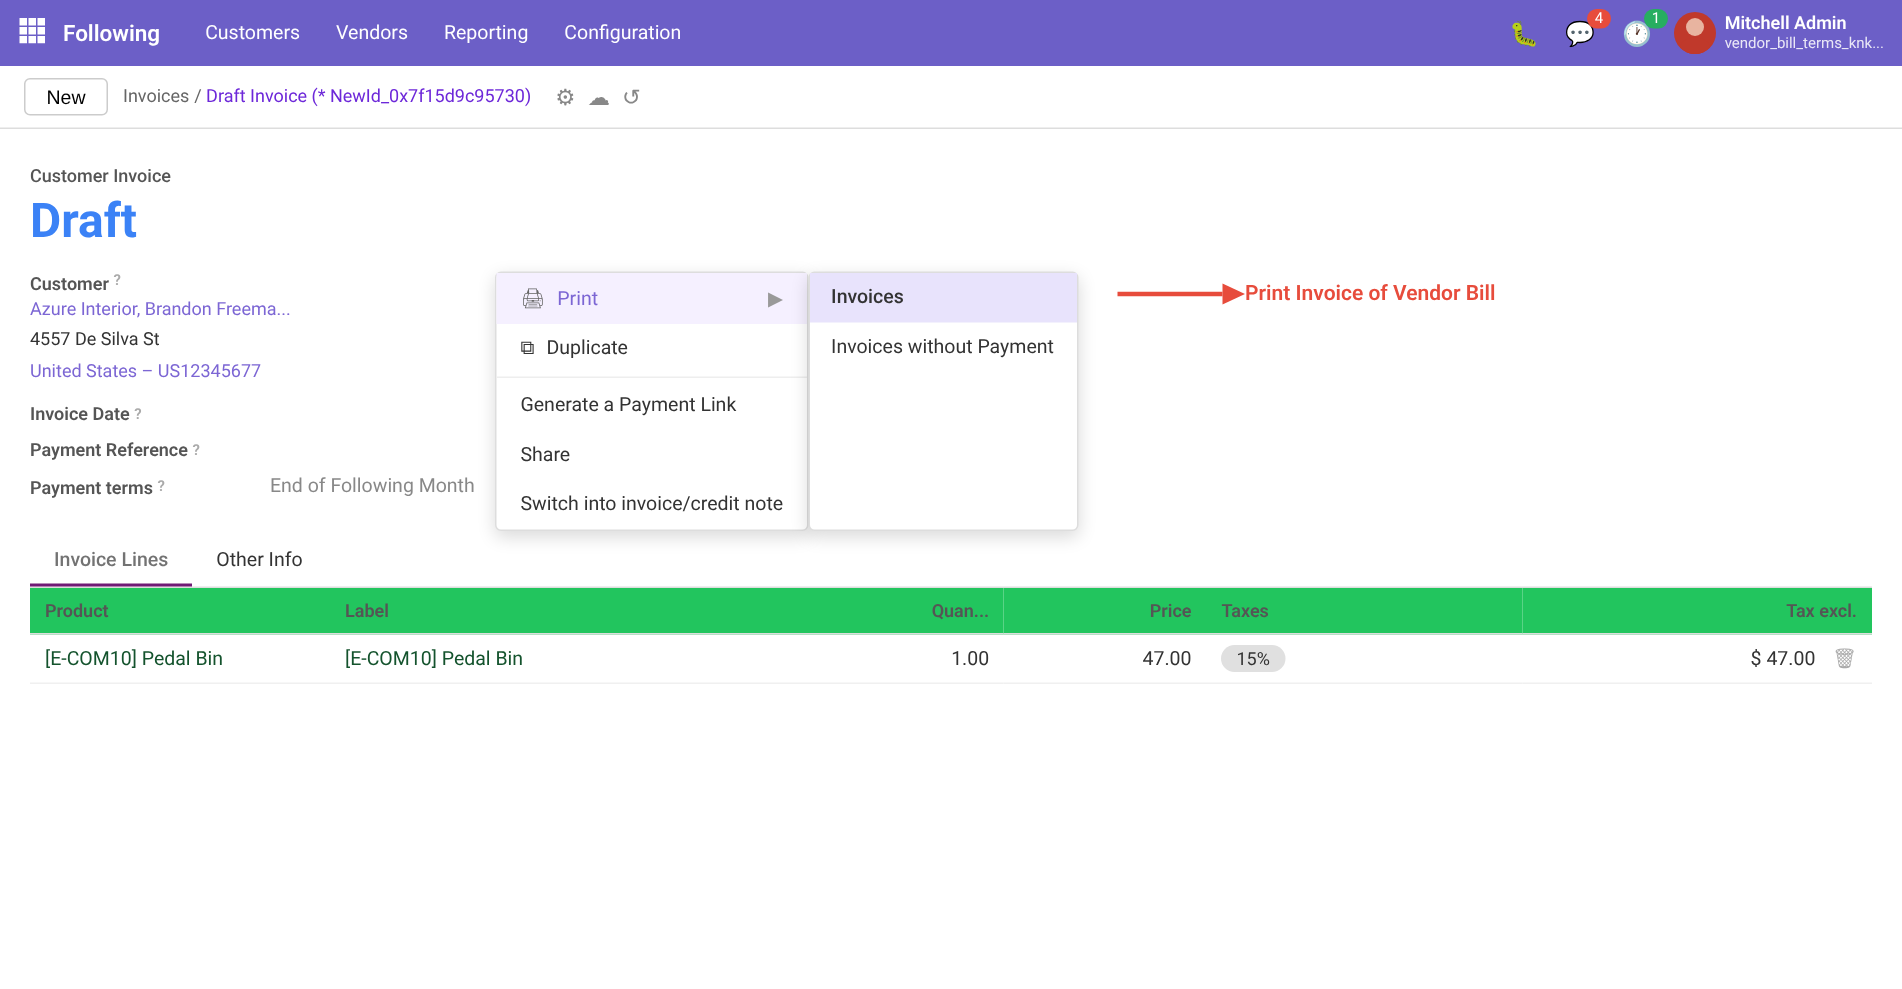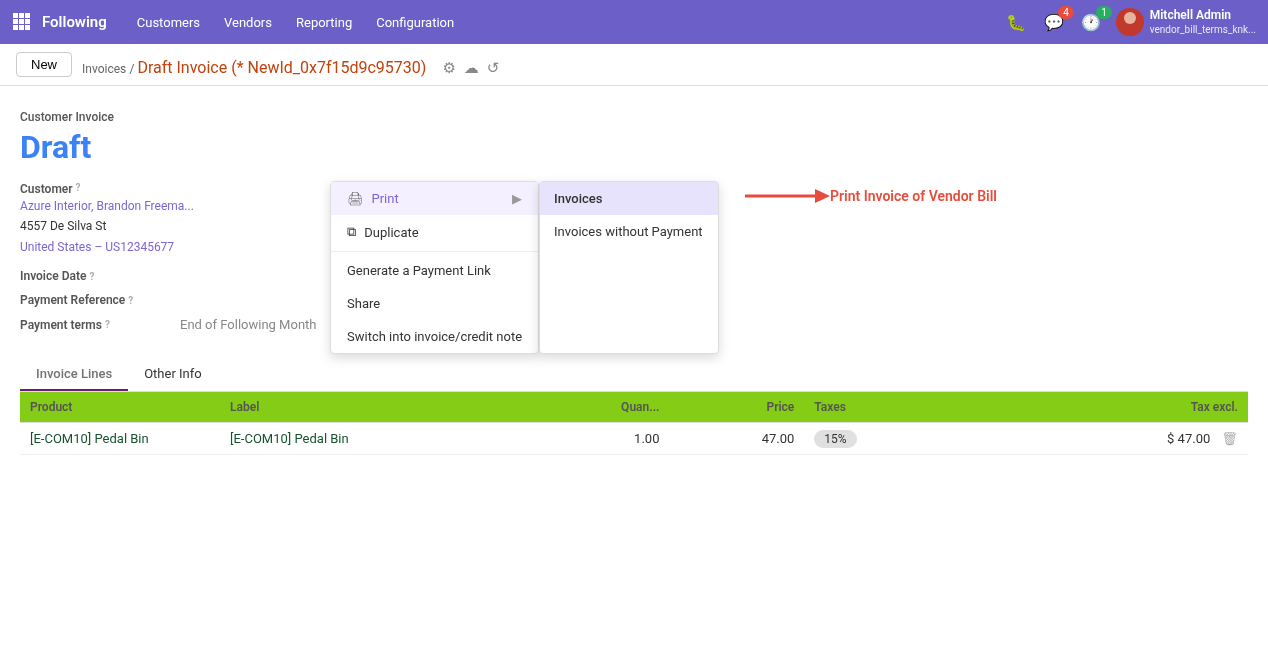--- a/index.html
+++ b/index.html
@@ -27,34 +27,34 @@
     .user-text { font-size: 12px; line-height: 1.3; }
     .user-text .name { font-weight: 600; }
     .user-text .detail { font-size: 10px; opacity: 0.85; }
 
     
     .action-bar {
       background: #fff;
       border-bottom: 1px solid #ddd;
       padding: 8px 16px;
       display: flex;
-      align-items: flex-end;
+      align-items: center;
       gap: 10px;
     }
     .btn-new {
       border: 1px solid #ccc;
       background: #fff;
       padding: 4px 14px;
       border-radius: 4px;
       cursor: pointer;
       font-size: 13px;
       font-weight: 500;
     }
     .breadcrumb { font-size: 12px; color: #666; }
-    .breadcrumb-current { font-size: 16px; color: #c2410c; }
+    .breadcrumb-current { font-size: 12px; color: #6d28d9; }
     .action-icons { display: flex; gap: 8px; align-items: center; margin-left: 6px; }
     .action-icons .ico { color: #888; cursor: pointer; font-size: 15px; }
 
     
     .main-content {
       background: #fff;
       margin: 0;
       padding: 16px 20px;
       min-height: 580px;
       position: relative;
@@ -73,21 +73,21 @@
     .right-field-label .help { color: #aaa; font-size: 10px; }
     .right-field-value { font-size: 13px; color: #888; }
 
     
     .tabs { border-bottom: 1px solid #ddd; display: flex; gap: 0; margin: 16px 0 0; }
     .tab { padding: 8px 16px; cursor: pointer; font-size: 13px; border-bottom: 2px solid transparent; }
     .tab.active { border-bottom: 2px solid #701a75; color: #737373; font-weight: 500; }
 
     
     .invoice-table { width: 100%; border-collapse: collapse; margin-top: 0; }
-    .invoice-table th { text-align: left; font-size: 12px; font-weight: 600; color: #555; padding: 8px 10px; border-bottom: 1px solid #ddd; background: #84cc16; }
+    .invoice-table th { text-align: left; font-size: 12px; font-weight: 600; color: #555; padding: 8px 10px; border-bottom: 1px solid #ddd; background: #22c55e; }
     .invoice-table th.right { text-align: right; }
     .invoice-table td { padding: 8px 10px; border-bottom: 1px solid #f0f0f0; font-size: 13px; vertical-align: middle; }
     .invoice-table td.right { text-align: right; }
     .invoice-table td .link { color: #14532d; cursor: pointer; }
     .tag-badge { background: #e0e0e0; border-radius: 20px; padding: 2px 10px; font-size: 12px; color: #333; }
     .add-row { display: flex; gap: 16px; padding: 8px 10px; }
     .add-btn { color: #7c66d4; cursor: pointer; font-size: 12px; }
 
     
     .dropdown-overlay {

